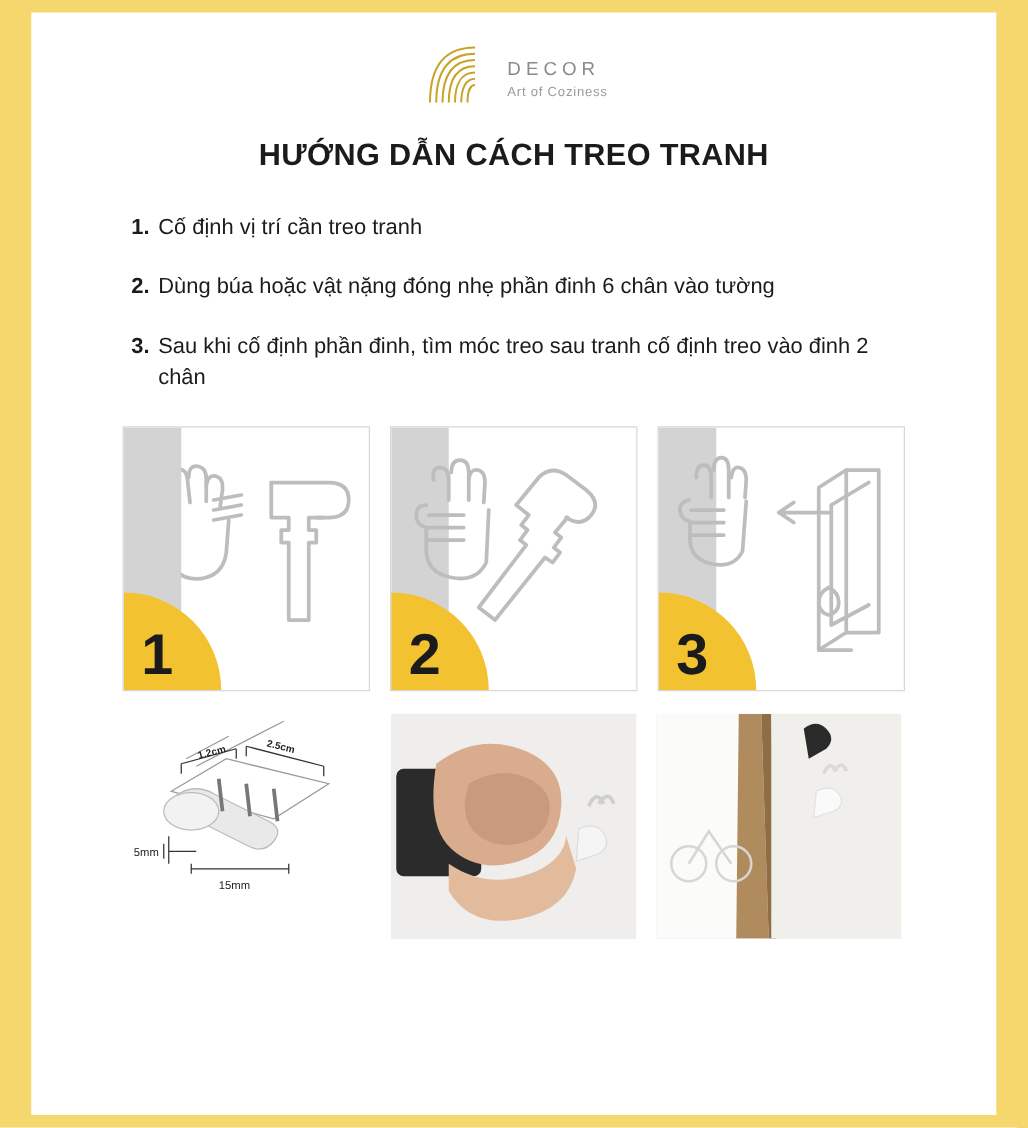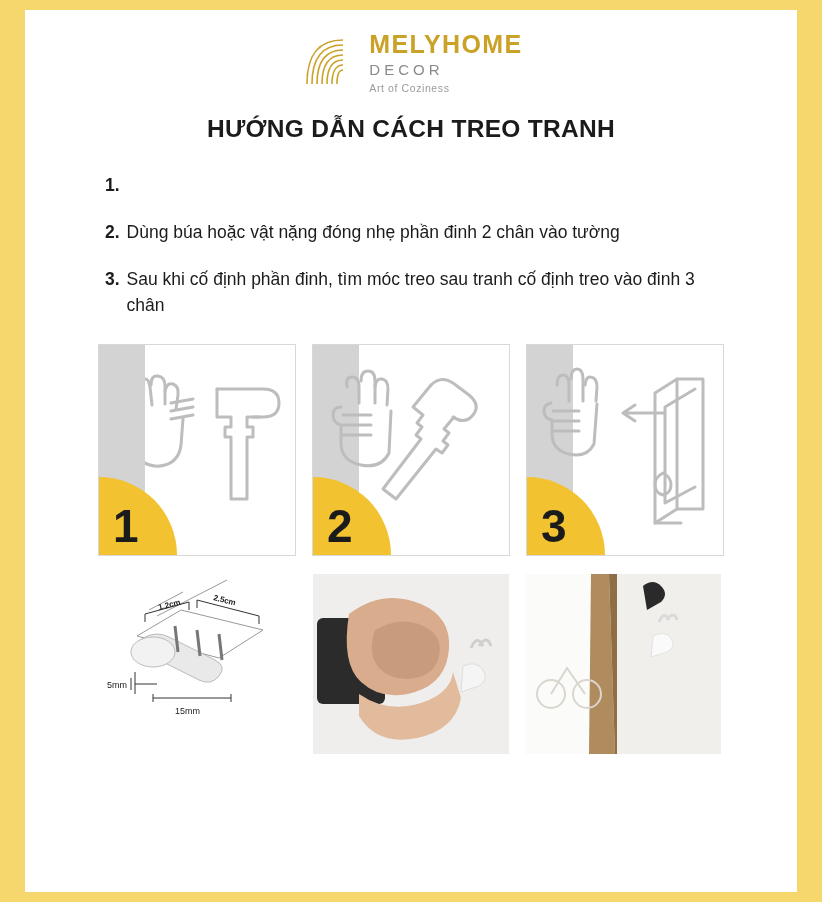--- a/index.html
+++ b/index.html
@@ -145,39 +145,39 @@
           <path d="M13 50 C13 22 25 11 44 11"></path>
           <path d="M18 50 C18 26 28 16 44 16"></path>
           <path d="M23 50 C23 30 31 21 44 21"></path>
           <path d="M28 50 C28 34 34 26 44 26"></path>
           <path d="M33 50 C33 38 37 31 44 31"></path>
           <path d="M38 50 C38 42 40 36 44 36"></path>
         </g>
       </svg>
     </div>
     <div class="logo-text">
-      <div class="brand-main">MELYHOME</div>
       <div class="brand-sub">DECOR</div>
       <div class="brand-tag">Art of Coziness</div>
     </div>
   </div>
 
   <div class="title">HƯỚNG DẪN CÁCH TREO TRANH</div>
 
   <div class="steps">
     <div class="step">
       <span class="step-num">1.</span>
+      <span class="step-text">Cố định vị trí cần treo tranh</span>
     </div>
     <div class="step">
       <span class="step-num">2.</span>
-      <span class="step-text">Dùng búa hoặc vật nặng đóng nhẹ phần đinh 2 chân vào tường</span>
+      <span class="step-text">Dùng búa hoặc vật nặng đóng nhẹ phần đinh 6 chân vào tường</span>
     </div>
     <div class="step">
       <span class="step-num">3.</span>
-      <span class="step-text">Sau khi cố định phần đinh, tìm móc treo sau tranh cố định treo vào đinh 3 chân</span>
+      <span class="step-text">Sau khi cố định phần đinh, tìm móc treo sau tranh cố định treo vào đinh 2 chân</span>
     </div>
   </div>
 
   <div class="panels">
 
     <div class="panel">
       <svg width="196" height="210" viewBox="0 0 196 210">
         <g fill="none" stroke="#bdbdbd" stroke-width="3" stroke-linecap="round" stroke-linejoin="round">
 
           <path d="M36 78 q-10 -4 -8 6 q2 8 10 11"></path>

